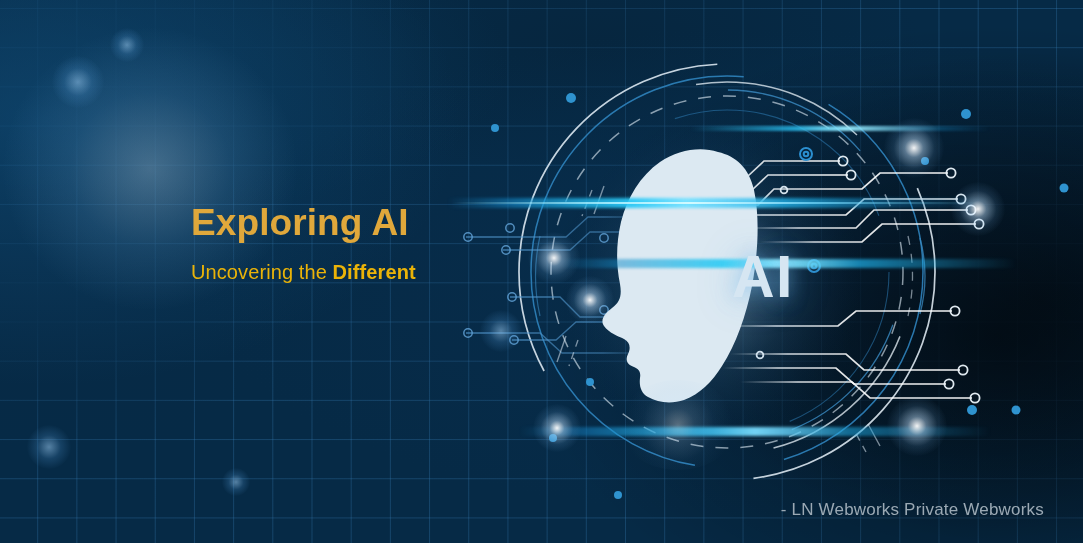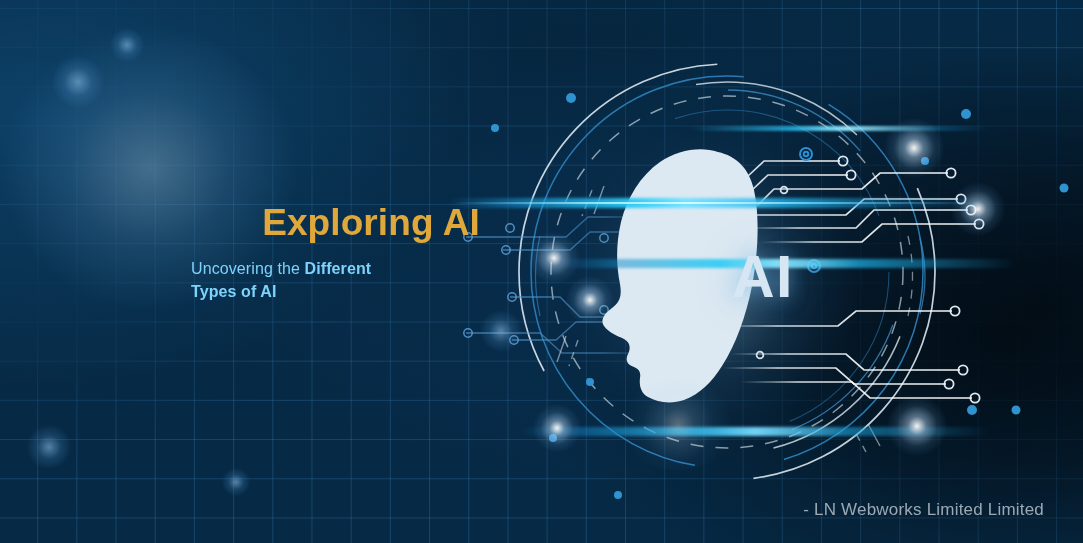--- a/index.html
+++ b/index.html
@@ -62,24 +62,23 @@
   
   .beam{position:absolute;pointer-events:none;}
 
   
   .copy{position:absolute;left:191px;top:204px;width:360px;}
   .title{
     color:#e0a83b;
     font-size:37px;font-weight:bold;letter-spacing:.1px;
     line-height:1.04;margin:0 0 16px 0;
     white-space:nowrap;
-    text-align:center;
   }
   .sub{
-    color:#7dd3fc;font-size:16px;line-height:1.42;margin:0;
+    color:#eab308;font-size:20px;line-height:1.42;margin:0;
     font-weight:300;letter-spacing:.1px;
   }
   .sub b{font-weight:bold;}
   .sub-l2{display:block;font-weight:bold;}
 
   .ai-word{
     position:absolute;left:732px;top:248px;
     font-size:59px;font-weight:bold;letter-spacing:1.5px;
     color:#d6e6f2;
     text-shadow:0 0 18px rgba(120,190,240,.55),0 0 40px rgba(60,140,200,.35);
@@ -285,19 +284,18 @@
   <div class="glow g-wh" style="left:618px;top:380px;width:120px;height:90px;opacity:.35;"></div>
 
   <div class="head-halo"></div>
 
   <div class="ai-word">AI</div>
 
   <div class="copy">
     <h1 class="title">Exploring AI</h1>
     <p class="sub">
       <span>Uncovering the </span><b>Different</b>
-      <span class="sub-l2">Types of AI</span>
     </p>
   </div>
 
-  <div class="credit">- LN Webworks Limited Limited</div>
+  <div class="credit">- LN Webworks Private Webworks</div>
 
 </div>
 
 </body></html>

